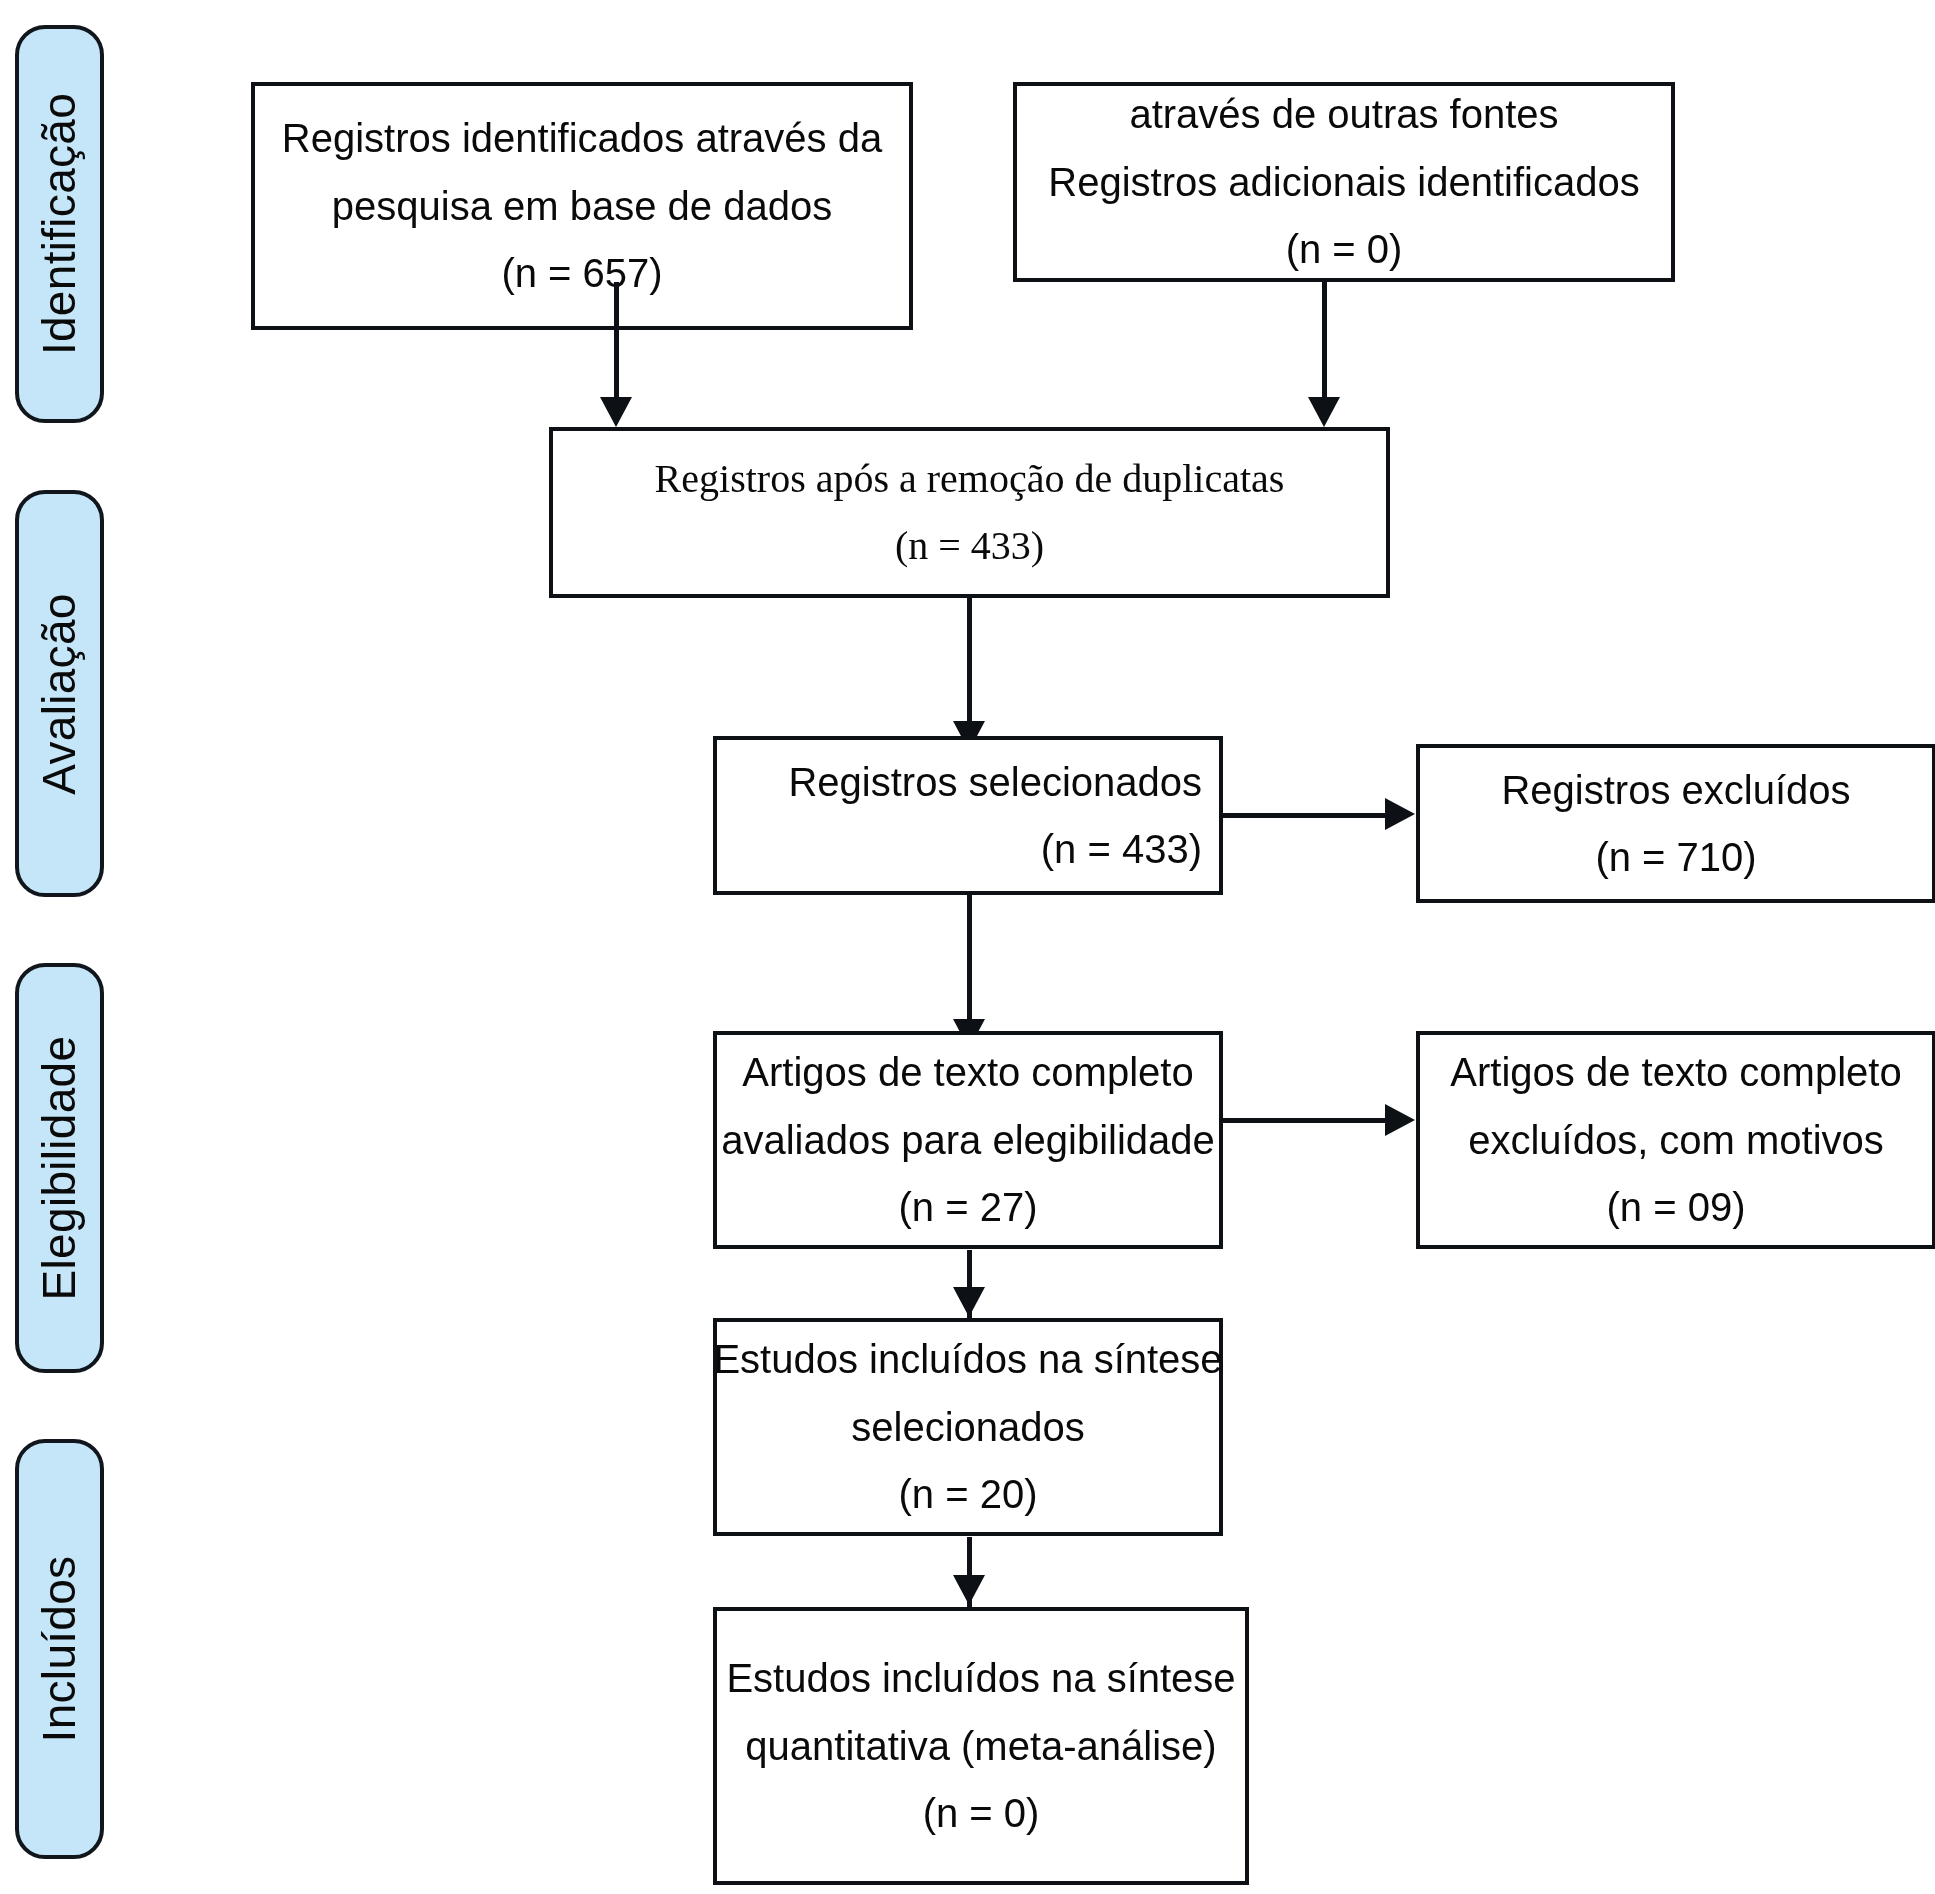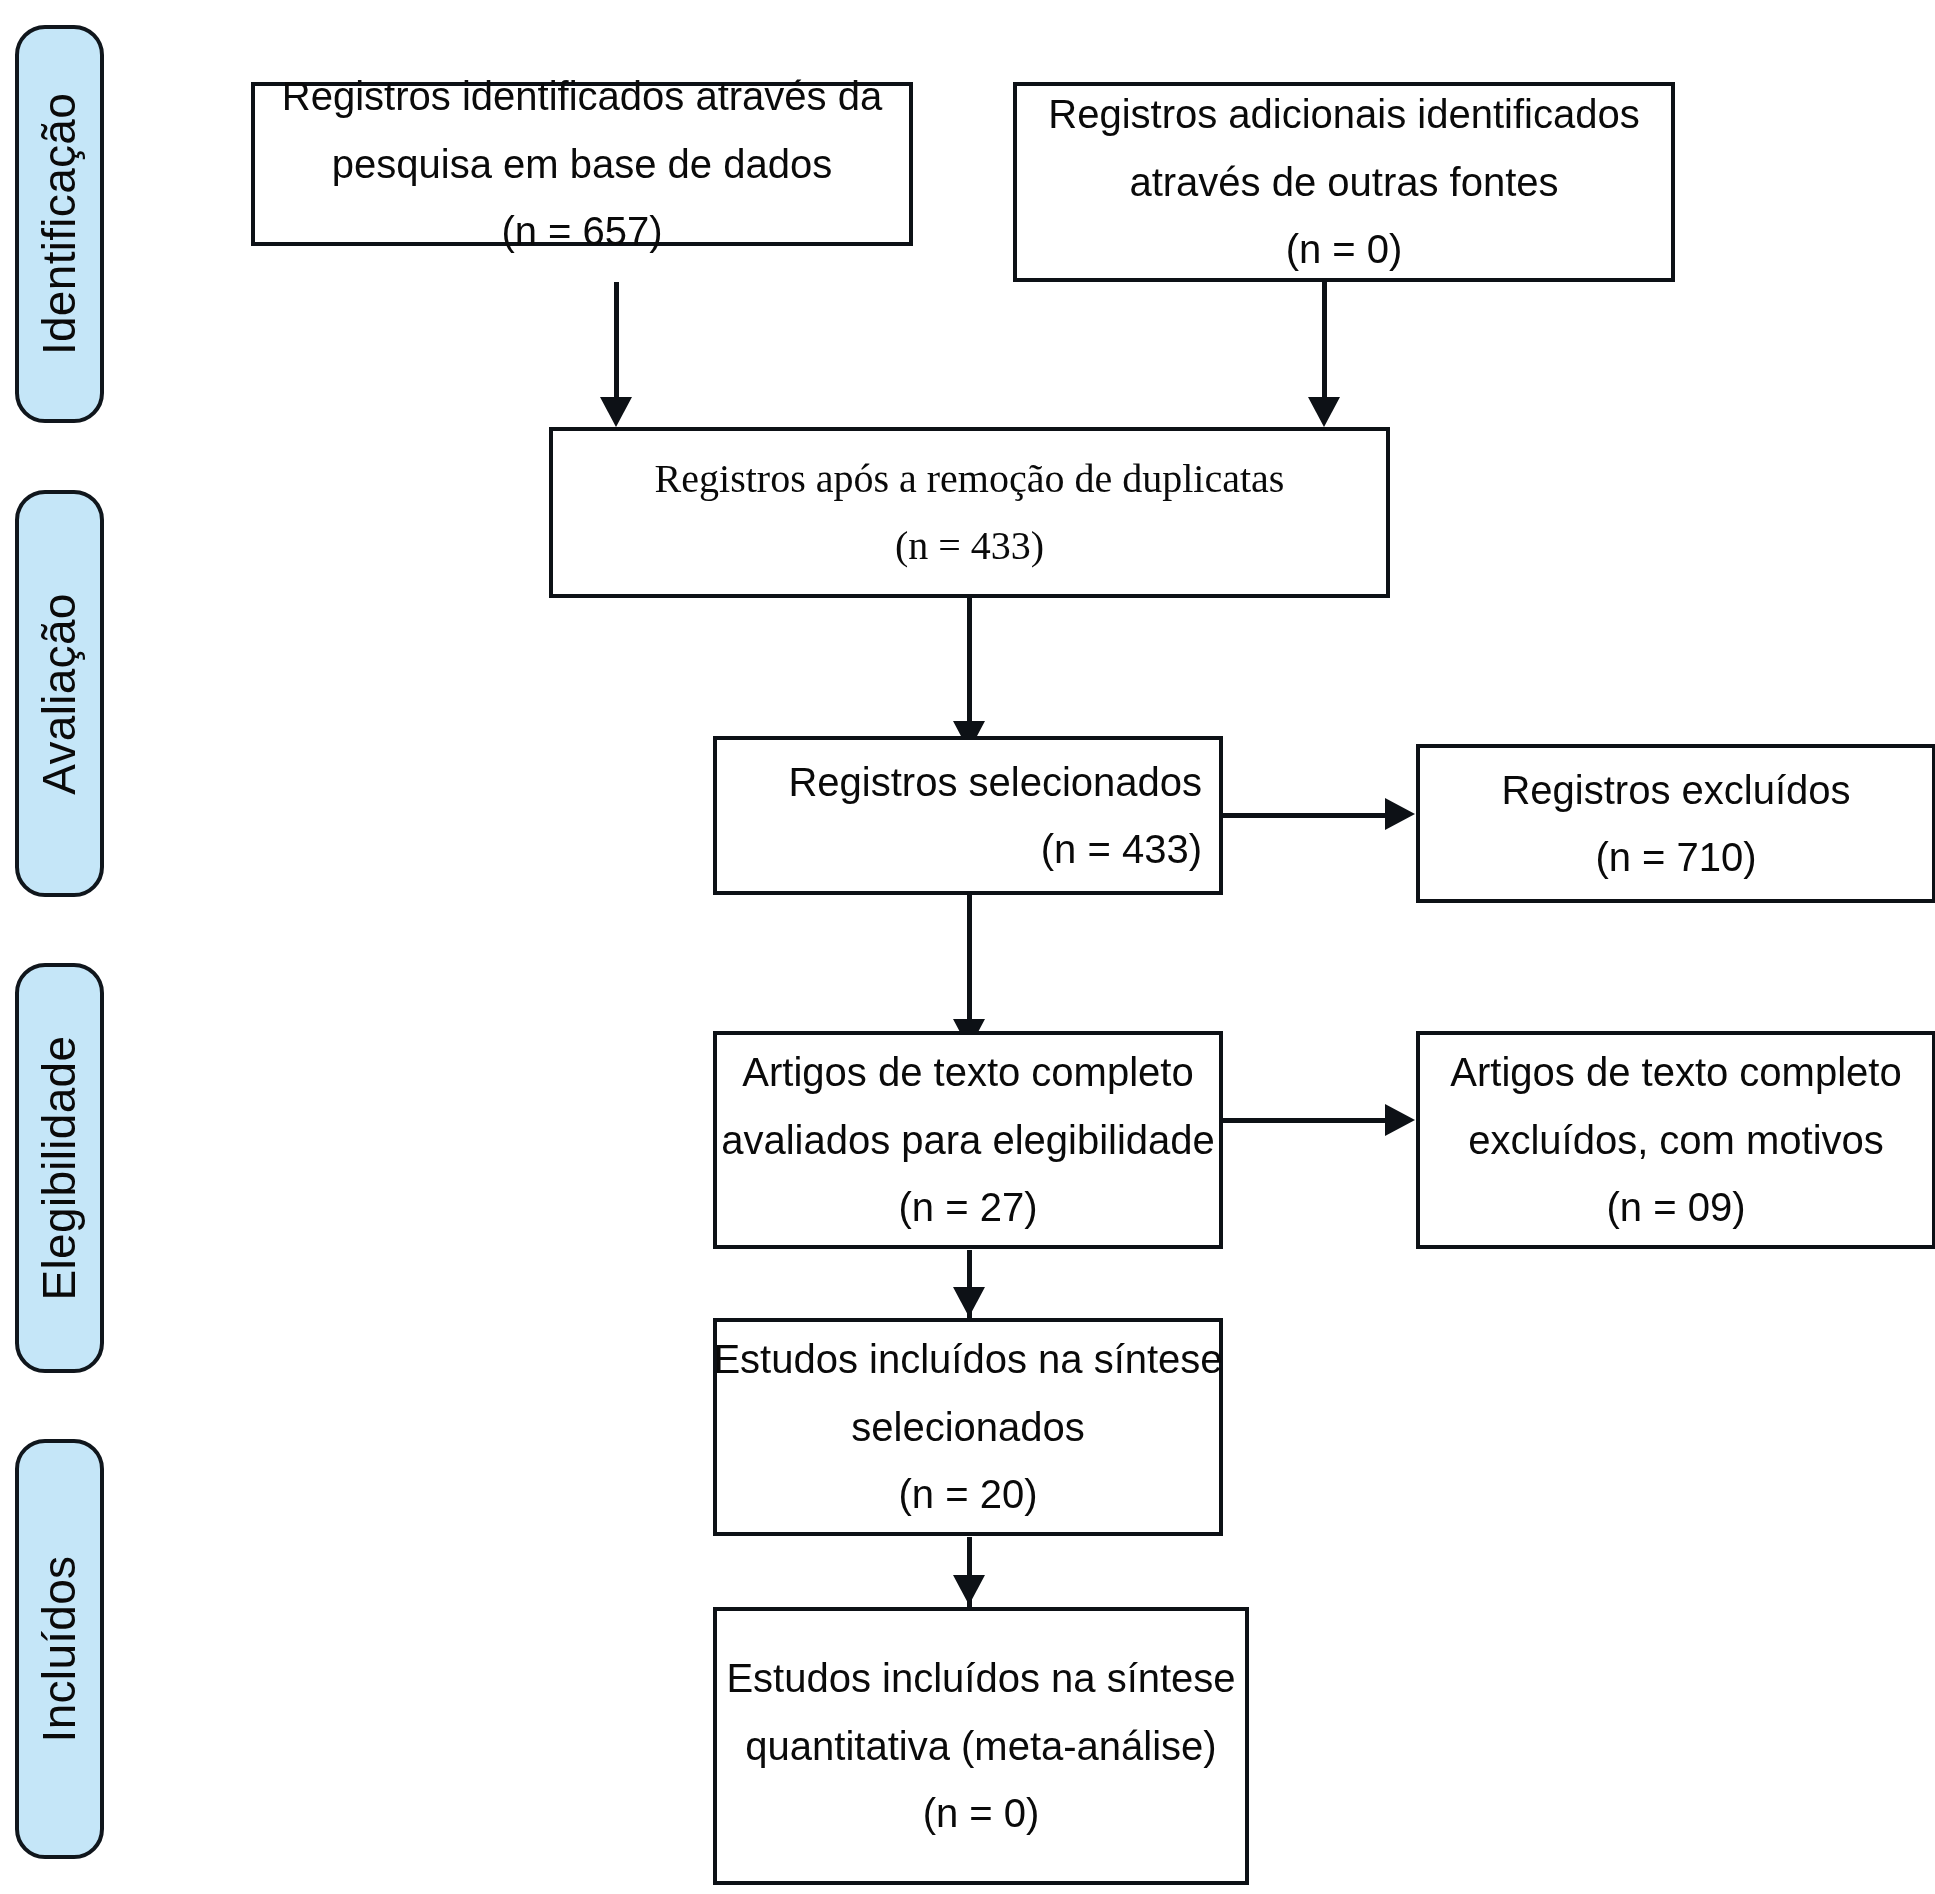--- a/index.html
+++ b/index.html
@@ -74,29 +74,29 @@
   </div>
 
   <div class="stage-pill" style="left:14.6px;top:963px;width:89px;height:410px;">
     <span class="stage-text">Elegibilidade</span>
   </div>
 
   <div class="stage-pill" style="left:14.6px;top:1439px;width:89px;height:420px;">
     <span class="stage-text">Incluídos</span>
   </div>
 
-  <div class="flow-box" style="left:251px;top:82px;width:662px;height:164px;">
+  <div class="flow-box" style="left:251px;top:82px;width:662px;height:248px;">
     <span class="ln">Registros identificados através da</span>
     <span class="ln">pesquisa em base de dados</span>
     <span class="ln">(n = 657)</span>
   </div>
 
   <div class="flow-box" style="left:1013px;top:82px;width:662px;height:200px;">
+    <span class="ln">através de outras fontes</span>
     <span class="ln">Registros adicionais identificados</span>
-    <span class="ln">através de outras fontes</span>
     <span class="ln">(n = 0)</span>
   </div>
 
   <div class="conn-v" style="left:614px;top:282px;height:122px;"></div>
   <div class="arrow-down" style="left:600px;top:397px;"></div>
 
   <div class="conn-v" style="left:1322px;top:282px;height:122px;"></div>
   <div class="arrow-down" style="left:1308px;top:397px;"></div>
 
   <div class="flow-box" style="left:549px;top:427px;width:841px;height:171px;font-family:Liberation Serif, serif;">

